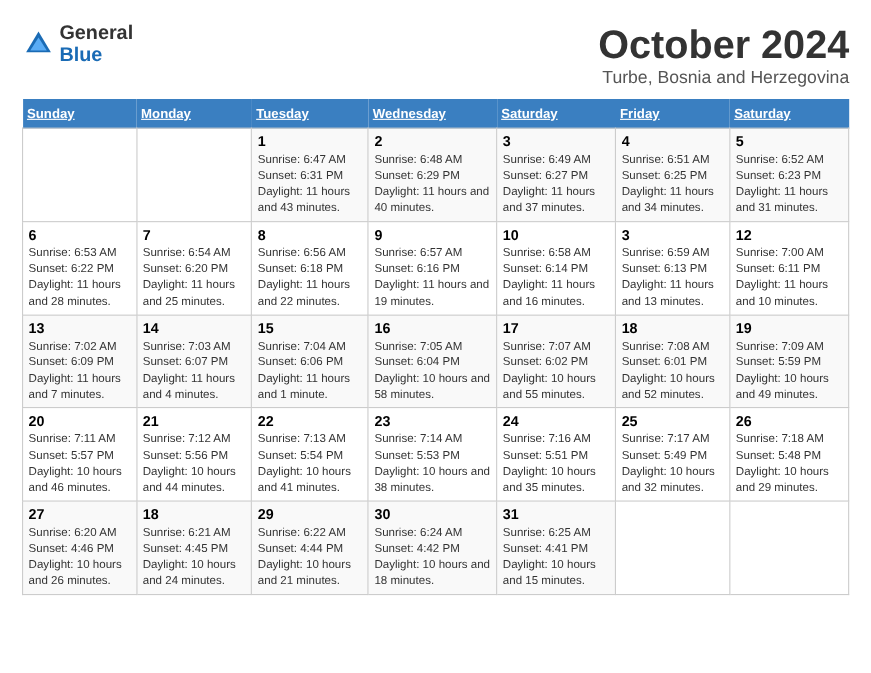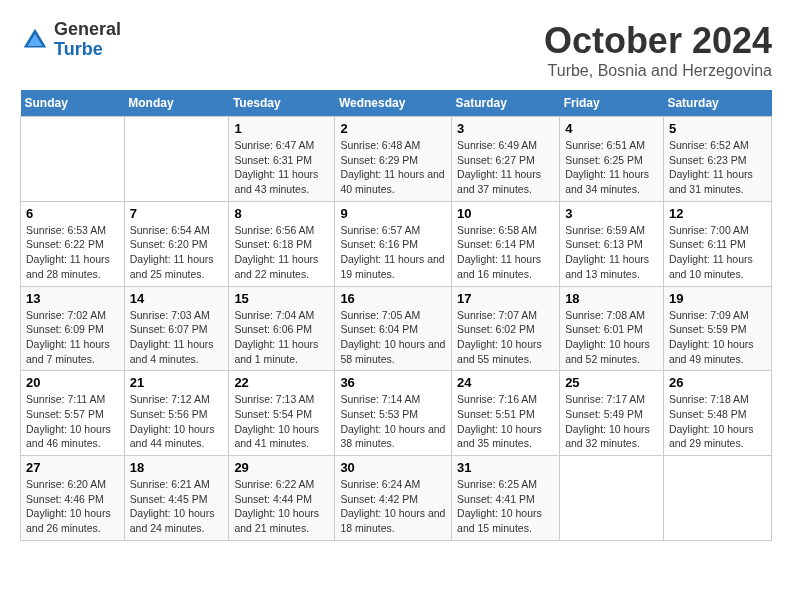--- a/index.html
+++ b/index.html
@@ -51,20 +51,21 @@
       border-collapse: collapse;
       font-size: 11px;
     }
     thead th {
       background: #3a7fc1;
       color: #fff;
       padding: 6px 4px;
       text-align: left;
       font-size: 12px;
       font-weight: bold;
+      text-decoration: underline;
     }
     tbody tr {
       vertical-align: top;
     }
     tbody td {
       border: 1px solid #ccc;
       padding: 4px 5px;
       vertical-align: top;
       min-height: 80px;
       height: 80px;
@@ -94,21 +95,21 @@
 <body>
 
 <div class="header">
   <div class="logo">
     <svg class="logo-icon" viewBox="0 0 40 40">
       <polygon points="20,5 35,30 5,30" fill="#1a6bb5"></polygon>
       <polygon points="20,12 30,28 10,28" fill="#5aacf5"></polygon>
     </svg>
     <div class="logo-text">
       <span class="logo-general">General</span>
-      <span class="logo-blue">Turbe</span>
+      <span class="logo-blue">Blue</span>
     </div>
   </div>
   <div class="title-block">
     <div class="month-title">October 2024</div>
     <div class="subtitle">Turbe, Bosnia and Herzegovina</div>
   </div>
 </div>
 
 <table>
   <thead>
@@ -214,21 +215,21 @@
         </td>
         <td>
           <span class="day-num">21</span>
           <div class="day-info">Sunrise: 7:12 AM<br>Sunset: 5:56 PM<br>Daylight: 10 hours and 44 minutes.</div>
         </td>
         <td>
           <span class="day-num">22</span>
           <div class="day-info">Sunrise: 7:13 AM<br>Sunset: 5:54 PM<br>Daylight: 10 hours and 41 minutes.</div>
         </td>
         <td>
-          <span class="day-num">36</span>
+          <span class="day-num">23</span>
           <div class="day-info">Sunrise: 7:14 AM<br>Sunset: 5:53 PM<br>Daylight: 10 hours and 38 minutes.</div>
         </td>
         <td>
           <span class="day-num">24</span>
           <div class="day-info">Sunrise: 7:16 AM<br>Sunset: 5:51 PM<br>Daylight: 10 hours and 35 minutes.</div>
         </td>
         <td>
           <span class="day-num">25</span>
           <div class="day-info">Sunrise: 7:17 AM<br>Sunset: 5:49 PM<br>Daylight: 10 hours and 32 minutes.</div>
         </td>

